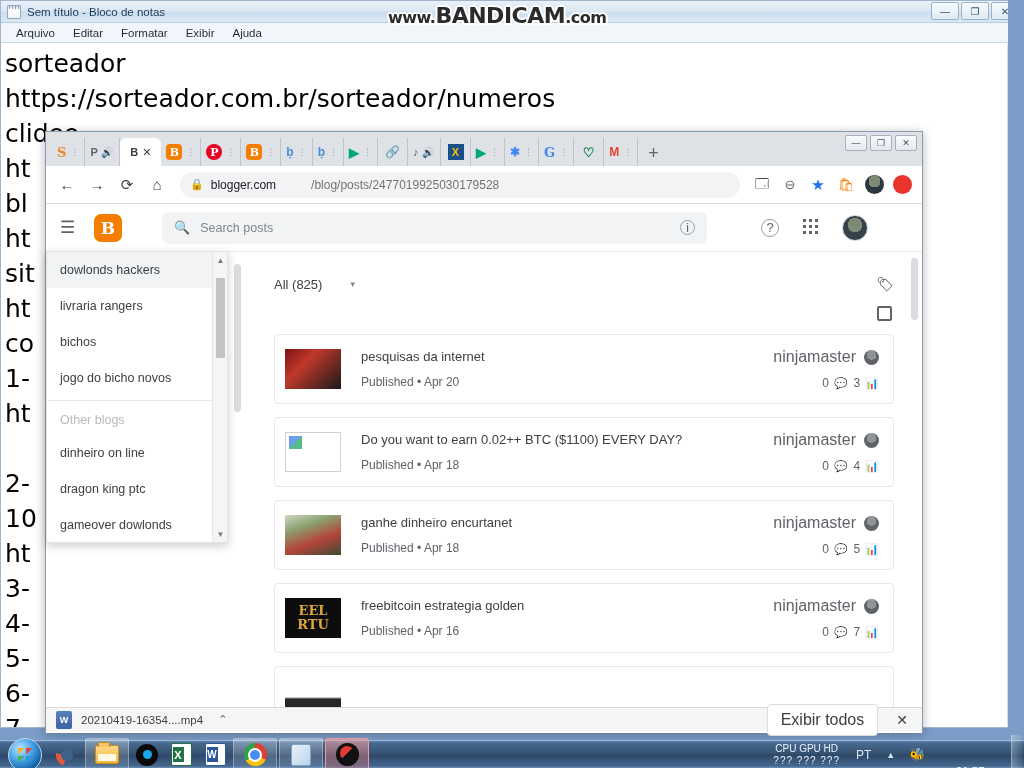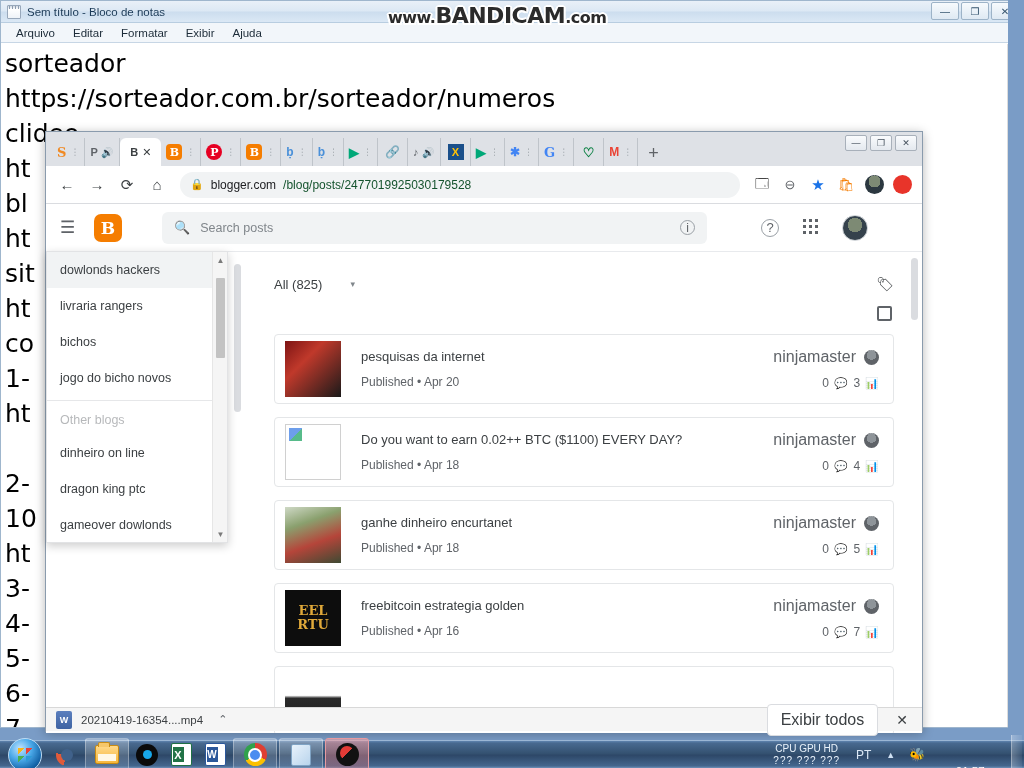--- a/index.html
+++ b/index.html
@@ -110,21 +110,21 @@
   }
   .navbtn { width: 26px; height: 26px; display:flex;align-items:center;justify-content:center;
             font-size: 15px; color: #3c4043; border-radius: 50%; }
   #omnibox {
     flex: 1; height: 26px; background: #f1f3f4; border-radius: 13px;
     display: flex; align-items: center; padding: 0 10px; gap: 7px; margin: 0 6px;
     font-size: 12px; color: #202124;
   }
   #omnibox .lock { font-size: 11px; color: #3c4043; }
   #omnibox .host { color: #202124; }
-  #omnibox .path { color: #14532d; }
+  #omnibox .path { color: #737373; margin-left: 28px; }
   .tbicon { width: 24px; height: 24px; display:flex; align-items:center; justify-content:center; font-size:13px; }
 
   
   #bl-header {
     height: 48px; background: #fff; border-bottom: 1px solid #e8eaed;
     display: flex; align-items: center; padding: 0 14px; gap: 12px;
   }
   #bl-hamburger { font-size: 17px; color: #5f6368; width: 22px; }
   #bl-logo {
     width: 28px; height: 28px; border-radius: 7px; background: #f57d00;
@@ -193,21 +193,21 @@
   #filter-sel { display: flex; align-items: center; gap: 28px; font-size: 13px; color: #3c4043; }
   #filter-sel .caret { font-size: 9px; color: #80868b; }
   #label-icon { margin-left: auto; font-size: 14px; color: #3c4043; }
   #select-all-row { display: flex; justify-content: flex-end; padding: 14px 30px 0 0; }
   #select-all { width: 15px; height: 15px; border: 2px solid #5f6368; border-radius: 2px; }
 
   .post-card {
     margin: 13px 28px 0 30px; border: 1px solid #e4e6e8; border-radius: 4px;
     height: 70px; display: flex; align-items: center; padding: 0 14px 0 10px; background: #fff;
   }
-  .post-thumb { width: 56px; height: 56px; flex: none; margin-right: 20px; }
+  .post-thumb { width: 56px; height: 40px; flex: none; margin-right: 20px; }
   .post-thumb.broken { border: 1px solid #d0d0d0; background: #fff; position: relative; }
   .post-thumb.broken::after {
     content: ""; position: absolute; left: 3px; top: 3px; width: 13px; height: 13px;
     background: linear-gradient(135deg,#6d9eeb 50%, #57bb8a 50%);
   }
   .post-info { flex: 1; min-width: 0; }
   .post-title { font-size: 13px; color: #3c4043; margin-bottom: 11px;
                 white-space: nowrap; overflow: hidden; text-overflow: ellipsis; }
   .post-meta { font-size: 12px; color: #5f6368; }
   .post-right { flex: none; text-align: right; }

